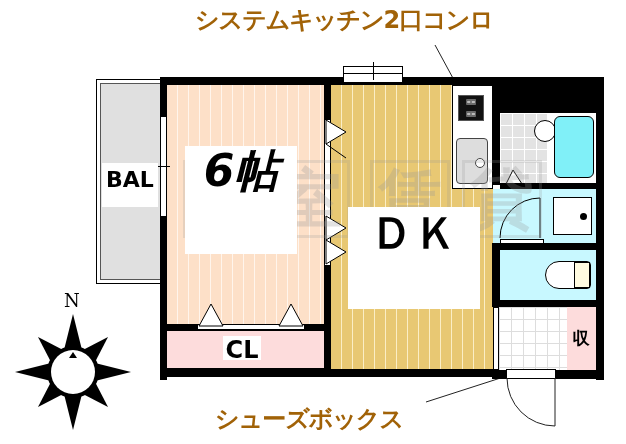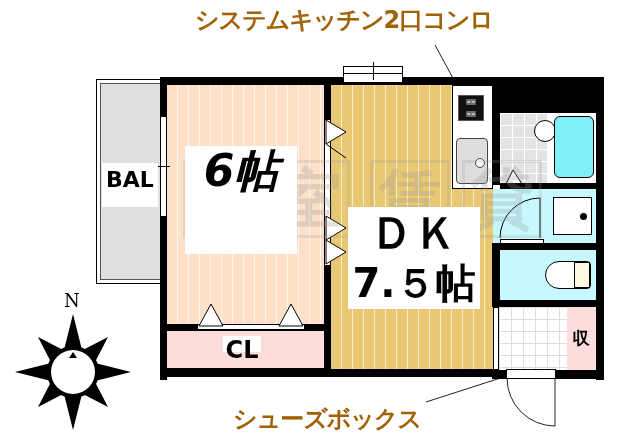--- a/index.html
+++ b/index.html
@@ -35,21 +35,21 @@
 <div class="wall" style="left:492px;top:369px;width:112px;height:10px;"></div>
 
 <div class="abs stripes-west" style="left:167px;top:85px;width:157px;height:239px;"></div>
 
 <div class="abs" style="left:160px;top:116px;width:7px;height:101px;background:#fff;border:1px solid #000;"></div>
 <div class="abs" style="left:158px;top:166px;width:12px;height:1px;background:#000;"></div>
 
 <div class="wall" style="left:167px;top:324px;width:157px;height:7px;"></div>
 <div class="abs" style="left:198px;top:325px;width:106px;height:4px;background:#fff;"></div>
 <div class="abs" style="left:167px;top:331px;width:157px;height:37px;background:#fddcdc;"></div>
-<div class="room-label" style="left:223px;top:336px;width:38px;height:16px;font-size:24px;line-height:28px;">CL</div>
+<div class="room-label" style="left:223px;top:336px;width:38px;height:24px;font-size:24px;line-height:28px;">CL</div>
 <svg class="abs" style="left:195px;top:302px;" width="120" height="26">
   <polygon points="4,24 16,2 28,24" fill="#fff" stroke="#000" stroke-width="1"></polygon>
   <polygon points="84,24 96,2 108,24" fill="#fff" stroke="#000" stroke-width="1"></polygon>
 </svg>
 
 <div class="wall" style="left:324px;top:85px;width:7px;height:292px;"></div>
 <div class="abs" style="left:324px;top:120px;width:7px;height:145px;background:#fff;border-left:1px solid #000;border-right:1px solid #000;"></div>
 
 <div class="abs stripes-dk" style="left:331px;top:85px;width:162px;height:284px;"></div>
 <svg class="abs" style="left:324px;top:118px;" width="30" height="150">
@@ -110,33 +110,32 @@
 <div class="watermark" style="left:183px;top:160px;">居</div>
 <div class="watermark" style="left:270px;top:160px;">室</div>
 <div class="watermark" style="left:370px;top:160px;">賃</div>
 <div class="watermark" style="left:462px;top:160px;">貸</div>
 
 <div class="room-label" style="left:185px;top:146px;width:112px;height:108px;">
   <div style="font-size:44px;line-height:50px;font-style:italic;">6帖</div>
 </div>
 <div class="room-label" style="left:348px;top:207px;width:132px;height:102px;">
   <div style="font-size:44px;line-height:52px;">ＤＫ</div>
-  <div style="font-size:40px;line-height:48px;">7.５帖</div>
 </div>
 
 <div class="abs" style="left:64px;top:290px;font-family:'DejaVu Serif',serif;font-size:18px;">N</div>
 <svg class="abs" style="left:12px;top:310px;" width="126" height="126">
   <g transform="translate(61,62)" fill="#000">
     <polygon points="0,-58 -10,-18 10,-18"></polygon>
     <polygon points="0,58 -10,18 10,18"></polygon>
     <polygon points="-58,0 -18,-10 -18,10"></polygon>
     <polygon points="58,0 18,-10 18,10"></polygon>
     <polygon points="-35,-35 -20,-6 -6,-20"></polygon>
     <polygon points="35,-35 20,-6 6,-20"></polygon>
     <polygon points="-35,35 -20,6 -6,20"></polygon>
     <polygon points="35,35 20,6 6,20"></polygon>
     <circle cx="0" cy="0" r="26"></circle>
     <circle cx="0" cy="0" r="22" fill="#fff"></circle>
     <polygon points="0,-20 -4,-14 4,-14"></polygon>
   </g>
 </svg>
 
-<div class="label-callout" style="left:215px;top:403px;font-size:24px;margin-left:18px;">シューズボックス</div>
+<div class="label-callout" style="left:215px;top:403px;font-size:24px;">シューズボックス</div>
 
 </body></html>

